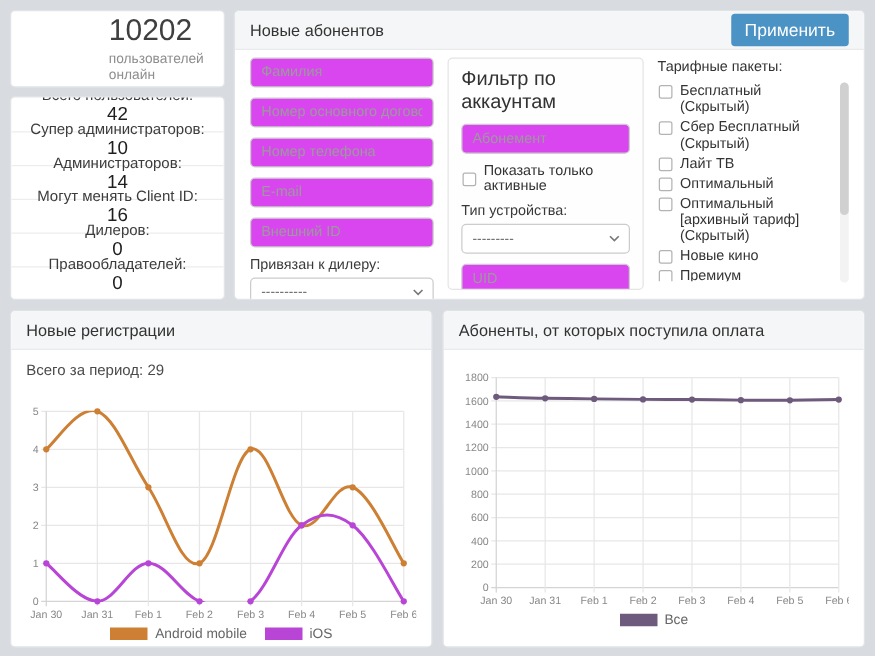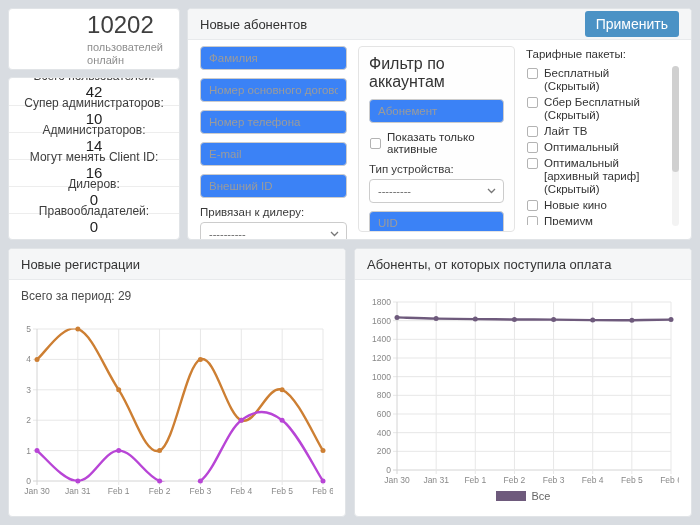--- a/index.html
+++ b/index.html
@@ -38,21 +38,21 @@
   .search-panel { flex: 1; }
   .btn-apply {
     color: #fff; font-size: 14px; padding: 5px 11px; border: none; border-radius: 3px;
     cursor: pointer; font-family: inherit; background: #4b92c5;
   }
   .search-body { display: flex; padding: 4px 12px 8px; gap: 11px; flex: 1; }
   .form-col { width: 147px; flex: none; padding-top: 2px; }
   .text-input {
     width: 100%; height: 24px; border: 1px solid #ccc; border-radius: 4px;
     padding: 0 8px; font-size: 11.5px; color: #333; font-family: inherit;
-    margin-bottom: 8px; display: block; background: #3b82f6;
+    margin-bottom: 8px; display: block; background: #d946ef;
   }
   .text-input::placeholder { color: #9b9b9b; }
   .field-label { font-size: 11.5px; color: #3a3a3a; display: block; margin: 2px 0 4px; }
   .select {
     position: relative; height: 24px; border: 1px solid #ccc; border-radius: 4px;
     display: flex; align-items: center; padding: 0 8px; font-size: 11px; color: #666;
     background: #fff; cursor: pointer;
   }
   .chev { position: absolute; right: 7px; top: 8px; width: 9px; height: 6px; display: block; }
 
@@ -278,20 +278,30 @@
                 <circle cx="16.0" cy="127.6" r="2.5" fill="#b845d6"></circle>
                 <circle cx="56.9" cy="158.0" r="2.5" fill="#b845d6"></circle>
                 <circle cx="97.7" cy="127.6" r="2.5" fill="#b845d6"></circle>
                 <circle cx="138.6" cy="158.0" r="2.5" fill="#b845d6"></circle>
                 <circle cx="179.4" cy="158.0" r="2.5" fill="#b845d6"></circle>
                 <circle cx="220.3" cy="97.2" r="2.5" fill="#b845d6"></circle>
                 <circle cx="261.1" cy="97.2" r="2.5" fill="#b845d6"></circle>
                 <circle cx="302.0" cy="158.0" r="2.5" fill="#b845d6"></circle>
               </g>
             </svg>
+            <div class="legend">
+              <span class="legend-item">
+                <span class="legend-swatch" style="background: rgb(205, 127, 51);"></span>
+                <span class="legend-label">Android mobile</span>
+              </span>
+              <span class="legend-item">
+                <span class="legend-swatch" style="background: rgb(184, 69, 214);"></span>
+                <span class="legend-label">iOS</span>
+              </span>
+            </div>
           </div>
       </div>
     </div>
 
     <div class="panel chart-panel">
       <div class="panel-header">
         <span class="panel-title">Абоненты, от которых поступила оплата</span>
       </div>
       <div class="chart-body pad-top">
         <div id="chart1">

